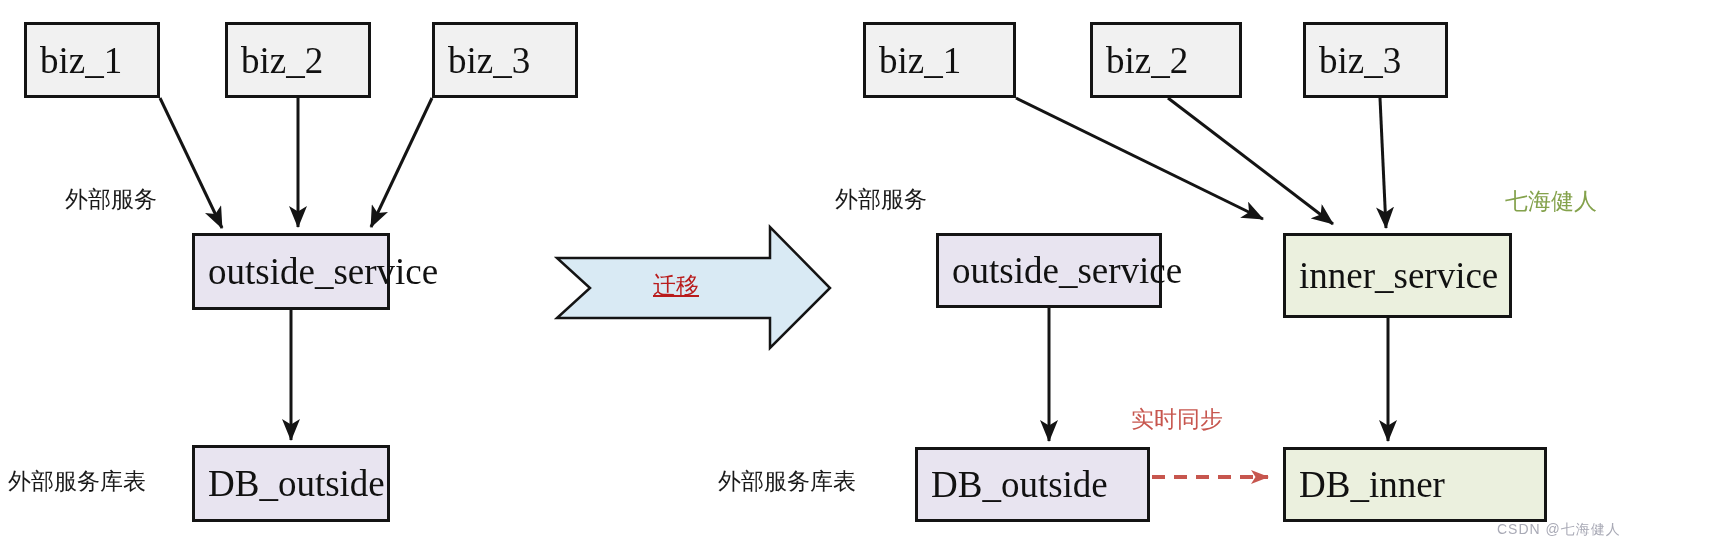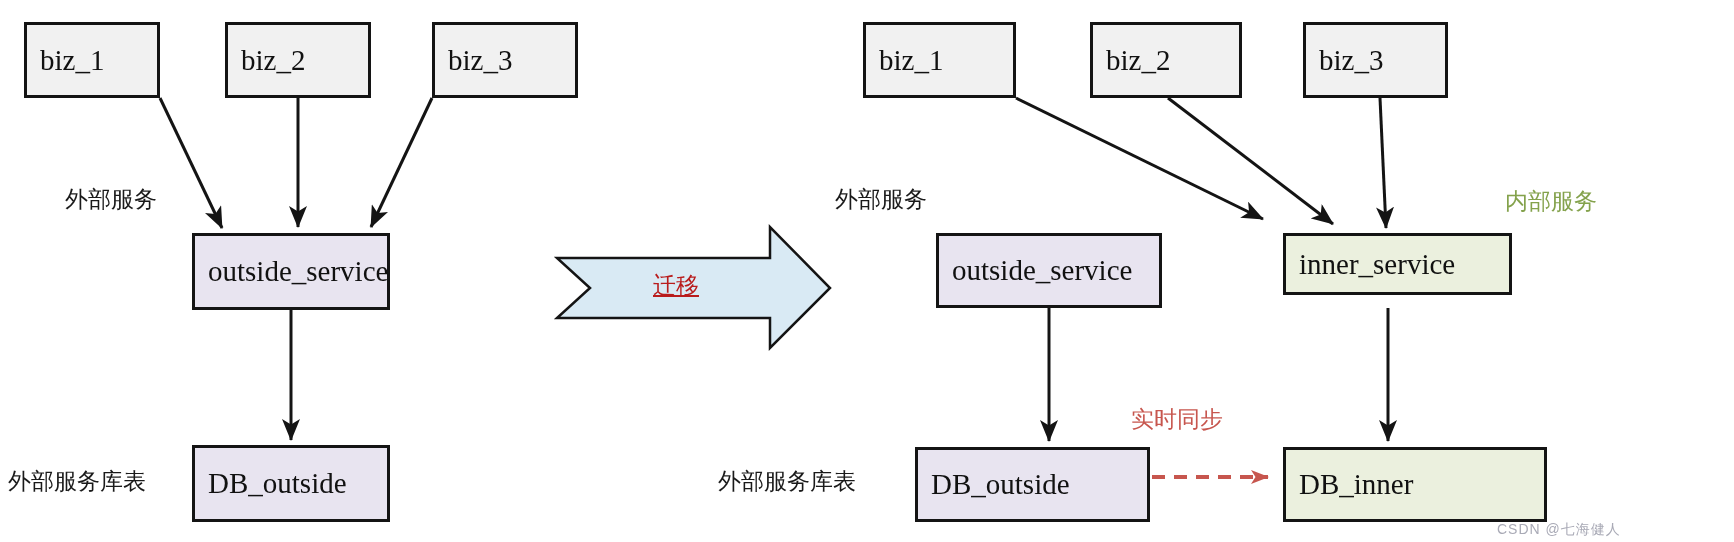--- a/index.html
+++ b/index.html
@@ -20,21 +20,21 @@
   svg.wires{position:absolute;left:0;top:0;width:1734px;height:542px;}
   .wire{stroke:var(--line);stroke-width:3;fill:none;}
   .wire-red{stroke:var(--red);stroke-width:4;fill:none;stroke-dasharray:13 9;}
   #ah path{fill:var(--line);}
   #ahr path{fill:var(--red);}
   .mig{fill:var(--blue-fill);stroke:var(--line);stroke-width:2.5;}
   .node{
     position:absolute;box-sizing:border-box;border:3px solid var(--line);
     background:var(--gray-fill);display:flex;align-items:center;
     padding-left:13px;font-family:"Liberation Serif","DejaVu Serif",serif;
-    font-size:29px;color:#111;white-space:nowrap;
+    font-size:37px;color:#111;white-space:nowrap;
   }
   .node.lavender{background:var(--lavender-fill);}
   .node.green{background:var(--green-fill);}
   .lbl{
     position:absolute;font-size:23px;color:#1a1a1a;white-space:nowrap;line-height:1.2;
   }
   .lbl.green-text{color:var(--green-text);}
   .lbl.red-text{color:var(--red);}
   .lbl.migrate{
     font-family:"Liberation Serif","DejaVu Serif",serif;
@@ -101,30 +101,30 @@
   </div>
   <div class="node" style="left:1090px;top:22px;width:152px;height:76px;">
     <span>biz_2</span>
   </div>
   <div class="node" style="left:1303px;top:22px;width:145px;height:76px;">
     <span>biz_3</span>
   </div>
   <div class="node lavender" style="left:936px;top:233px;width:226px;height:75px;">
     <span>outside_service</span>
   </div>
-  <div class="node green" style="left:1283px;top:233px;width:229px;height:62px;">
+  <div class="node green" style="left:1283px;top:233px;width:229px;height:85px;">
     <span>inner_service</span>
   </div>
   <div class="node lavender" style="left:915px;top:447px;width:235px;height:75px;">
     <span>DB_outside</span>
   </div>
   <div class="node green" style="left:1283px;top:447px;width:264px;height:75px;">
     <span>DB_inner</span>
   </div>
 
   <div class="lbl" style="left:835px;top:186px;">外部服务</div>
-  <div class="lbl green-text" style="left:1505px;top:188px;">内部服务</div>
+  <div class="lbl green-text" style="left:1505px;top:188px;">七海健人</div>
   <div class="lbl" style="left:718px;top:468px;">外部服务库表</div>
   <div class="lbl red-text" style="left:1131px;top:406px;text-align:right;">实时同步</div>
 
   <div class="watermark">CSDN @七海健人</div>
 
 </div>
 
 </body></html>

